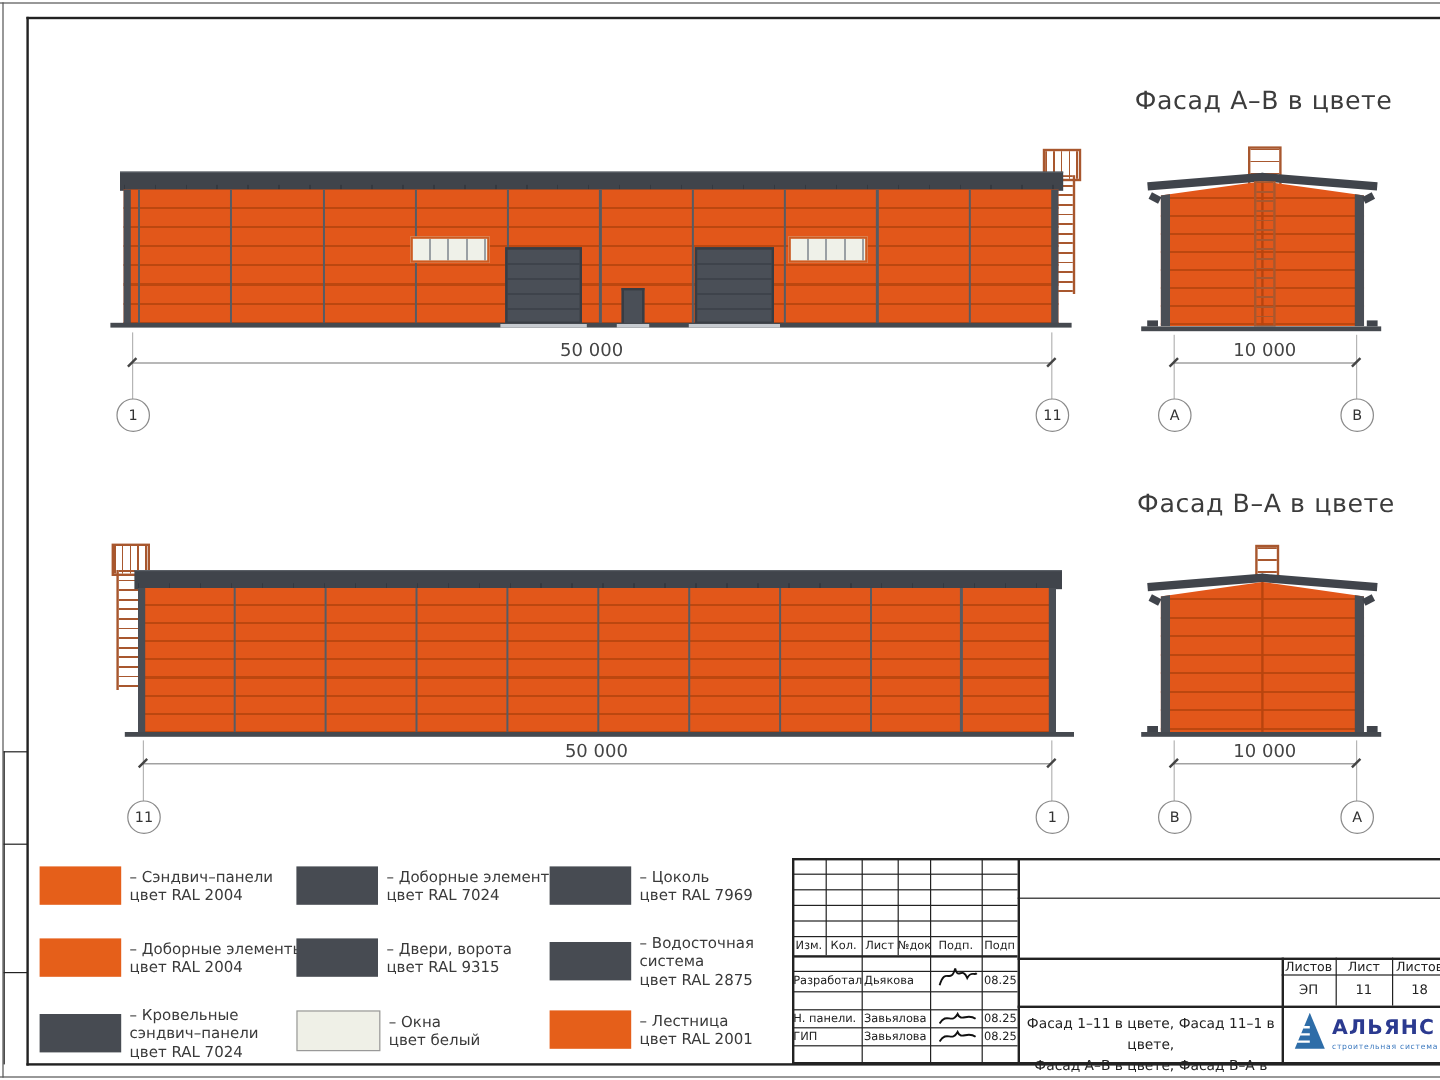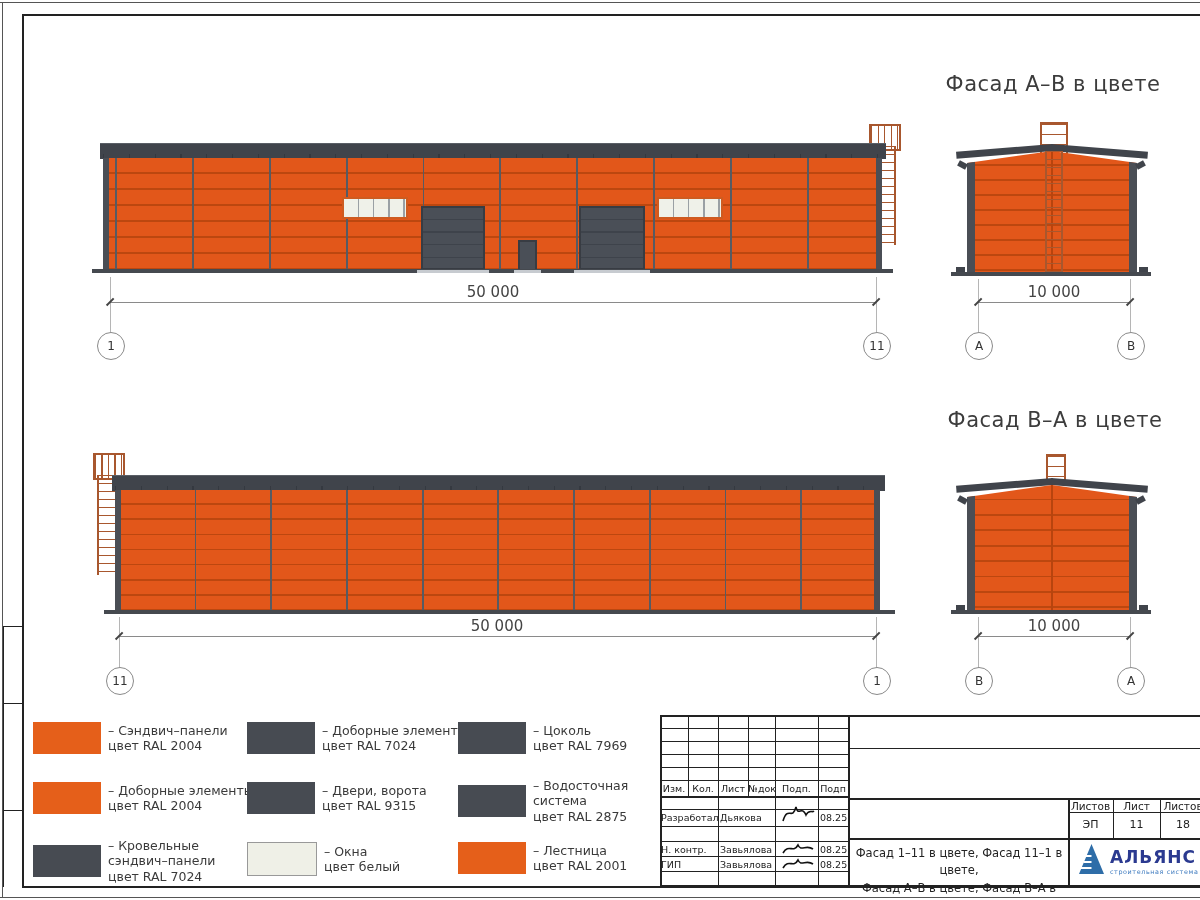--- a/index.html
+++ b/index.html
@@ -265,21 +265,21 @@
   <div class="tb-text tb-center" style="left:775px;top:783px;width:43px;">Подп.</div>
   <div class="tb-text tb-center" style="left:818px;top:783px;width:30px;">Подп</div>
 
   <div class="tb-text" style="left:661px;top:812px;">Разработал</div>
   <div class="tb-text" style="left:720px;top:812px;">Дьякова</div>
   <svg class="abs" style="left:780px;top:801px;" width="36" height="24" viewBox="0 0 36 24">
     <path d="M3,20 C8,4 12,20 16,6 C18,16 22,4 26,14 C29,8 32,12 34,10" stroke="#111" stroke-width="1.6" fill="none"></path>
   </svg>
   <div class="tb-text" style="left:820px;top:812px;">08.25</div>
 
-  <div class="tb-text" style="left:661px;top:844px;">Н. контр.</div>
+  <div class="tb-text" style="left:661px;top:844px;">Н. панели.</div>
   <div class="tb-text" style="left:720px;top:844px;">Завьялова</div>
   <svg class="abs" style="left:780px;top:841px;" width="36" height="15" viewBox="0 0 36 15">
     <path d="M3,12 C9,2 13,13 18,4 C21,11 26,3 33,8" stroke="#111" stroke-width="1.6" fill="none"></path>
   </svg>
   <div class="tb-text" style="left:820px;top:844px;">08.25</div>
 
   <div class="tb-text" style="left:661px;top:859px;">ГИП</div>
   <div class="tb-text" style="left:720px;top:859px;">Завьялова</div>
   <svg class="abs" style="left:780px;top:856px;" width="36" height="15" viewBox="0 0 36 15">
     <path d="M3,12 C9,2 13,13 18,4 C21,11 26,3 33,8" stroke="#111" stroke-width="1.6" fill="none"></path>

